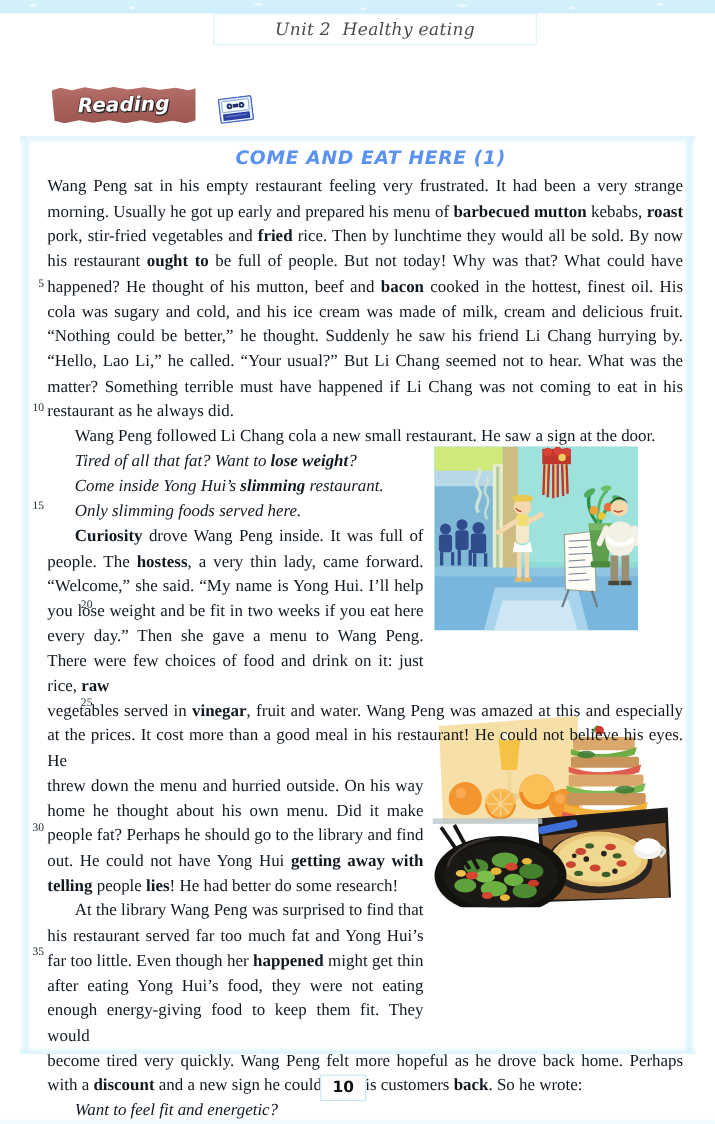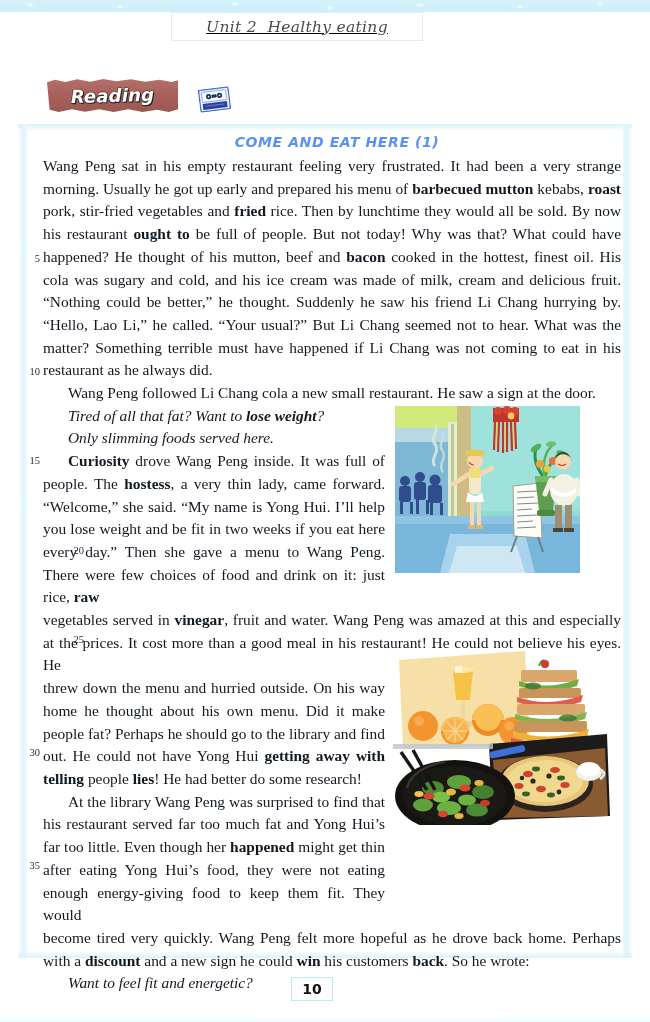--- a/index.html
+++ b/index.html
@@ -20,25 +20,25 @@
       radial-gradient(ellipse 8px 3px at 235px 4px, rgba(255,255,255,.9), rgba(255,255,255,0) 70%),
       radial-gradient(ellipse 6px 3px at 330px 8px, rgba(255,255,255,.85), rgba(255,255,255,0) 70%),
       radial-gradient(ellipse 9px 3px at 420px 5px, rgba(255,255,255,.9), rgba(255,255,255,0) 70%),
       radial-gradient(ellipse 6px 3px at 520px 7px, rgba(255,255,255,.85), rgba(255,255,255,0) 70%),
       radial-gradient(ellipse 7px 3px at 600px 4px, rgba(255,255,255,.9), rgba(255,255,255,0) 70%),
       linear-gradient(#d5f2fb,#cdeefa);
   }
 
   
   #unit-banner{
-    position:absolute;left:171px;top:12px;width:252px;height:29px;
+    position:absolute;left:194px;top:12px;width:294px;height:29px;
     background:#ffffff;
     border:1px solid #d8f0f8;
     box-sizing:border-box;
-    display:flex;align-items:center;justify-content:center;text-decoration:underline;
+    display:flex;align-items:center;justify-content:center;
   }
   #unit-banner .unit-text{
     font-family:"DejaVu Serif", serif;
     font-style:italic;
     font-size:15.5px;
     color:#4a4a4a;
     letter-spacing:.3px;
     white-space:pre;
   }
 
@@ -104,21 +104,21 @@
     background:linear-gradient(0deg,#d9f3fb,rgba(255,255,255,0));
   }
 
   
   #article{
     position:absolute;left:43px;top:134px;width:578px;
   }
   #article-title{
     font-family:"DejaVu Sans", sans-serif;
     font-weight:bold;font-style:italic;
-    font-size:14px;color:#5b92f0;
+    font-size:17px;color:#5b92f0;
     letter-spacing:.6px;
     text-align:center;
     margin:0 0 5px 0;
     padding-left:10px;
   }
 
   .ptext{
     font-family:"Liberation Serif", serif;
     font-size:15.4px;
     line-height:22.7px;
@@ -448,20 +448,21 @@
   </svg>
 </div>
 
 <div id="article">
   <h1 id="article-title">COME AND EAT HERE (1)</h1>
 
   <p class="ptext w-full">Wang Peng sat in his empty restaurant feeling very frustrated. It had been a very strange morning. Usually he got up early and prepared his menu of <b>barbecued mutton</b> kebabs, <b>roast</b> pork, stir-fried vegetables and <b>fried</b> rice. Then by lunchtime they would all be sold. By now his restaurant <b>ought to</b> be full of people. But not today! Why was that? What could have happened? He thought of his mutton, beef and <b>bacon</b> cooked in the hottest, finest oil. His cola was sugary and cold, and his ice cream was made of milk, cream and delicious fruit. “Nothing could be better,” he thought. Suddenly he saw his friend Li Chang hurrying by. “Hello, Lao Li,” he called. “Your usual?” But Li Chang seemed not to hear. What was the matter? Something terrible must have happened if Li Chang was not coming to eat in his restaurant as he always did.</p>
   <p class="ptext w-full ind">Wang Peng followed Li Chang cola a new small restaurant. He saw a sign at the door.</p>
 
   <p class="ptext w-narrow quotepara">Tired of all that fat? Want to <b>lose weight</b>?</p>
+  <p class="ptext w-narrow quotepara">Come inside Yong Hui’s <b>slimming</b> restaurant.</p>
   <p class="ptext w-narrow quotepara">Only slimming foods served here.</p>
 
   <p class="ptext w-narrow ind"><b>Curiosity</b> drove Wang Peng inside. It was full of people. The <b>hostess</b>, a very thin lady, came forward. “Welcome,” she said. “My name is Yong Hui. I’ll help you lose weight and be fit in two weeks if you eat here every day.” Then she gave a menu to Wang Peng. There were few choices of food and drink on it: just rice, <b>raw</b></p>
   <p class="ptext w-full">vegetables served in <b>vinegar</b>, fruit and water. Wang Peng was amazed at this and especially at the prices. It cost more than a good meal in his restaurant! He could not believe his eyes. He</p>
   <p class="ptext w-narrow">threw down the menu and hurried outside. On his way home he thought about his own menu. Did it make people fat? Perhaps he should go to the library and find out. He could not have Yong Hui <b>getting away with telling</b> people <b>lies</b>! He had better do some research!</p>
 
   <p class="ptext w-narrow ind">At the library Wang Peng was surprised to find that his restaurant served far too much fat and Yong Hui’s far too little. Even though her <b>happened</b> might get thin after eating Yong Hui’s food, they were not eating enough energy-giving food to keep them fit. They would</p>
   <p class="ptext w-full">become tired very quickly. Wang Peng felt more hopeful as he drove back home. Perhaps with a <b>discount</b> and a new sign he could <b>win</b> his customers <b>back</b>. So he wrote:</p>
 
   <p class="ptext w-narrow quotepara">Want to feel fit and energetic?</p>

